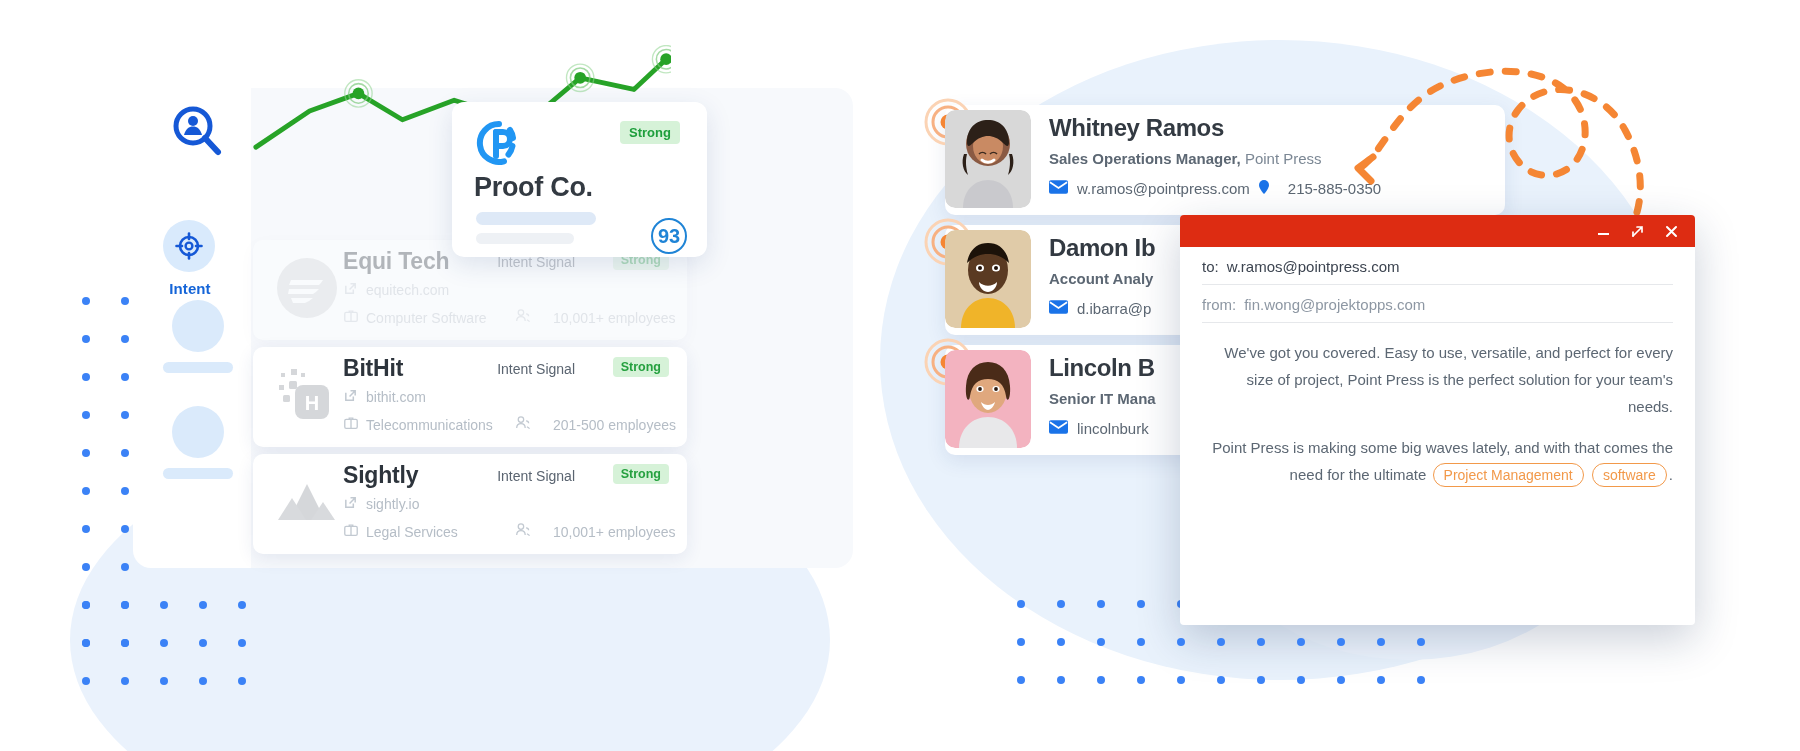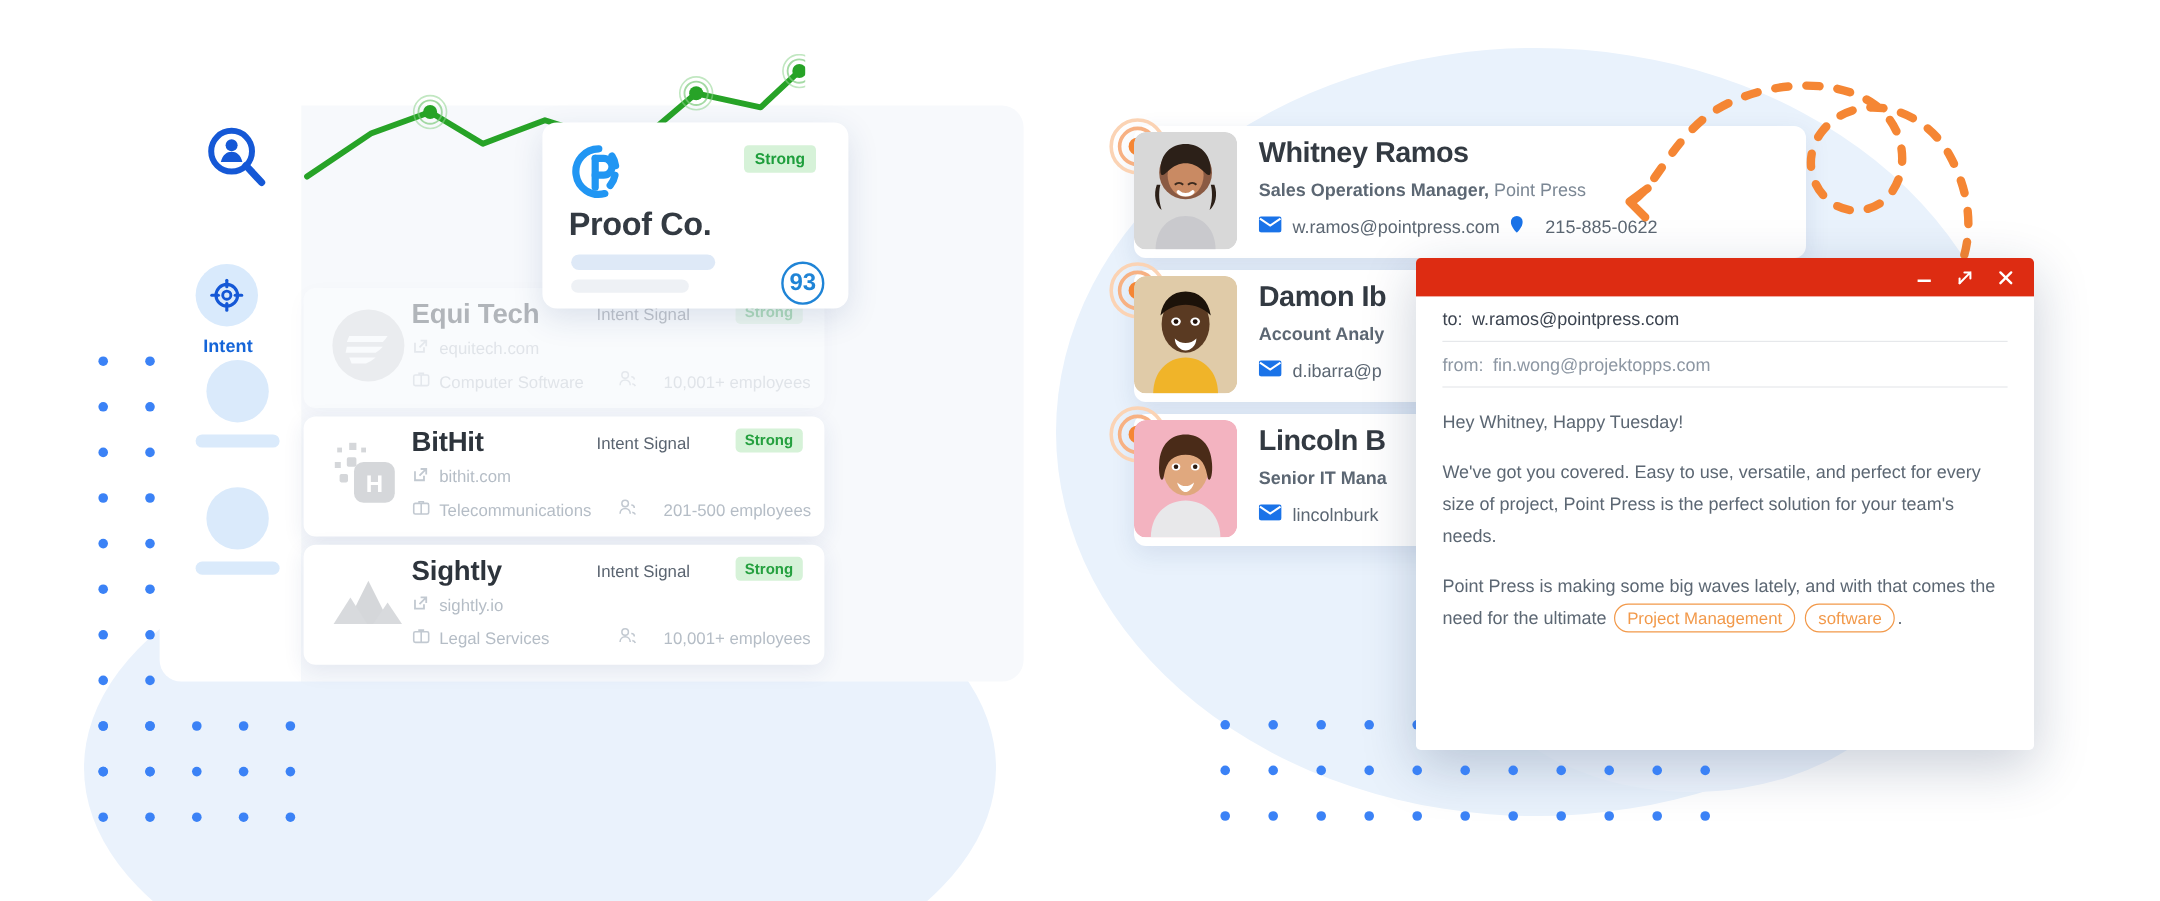--- a/index.html
+++ b/index.html
@@ -144,20 +144,21 @@
     white-space:nowrap;
   }
   .contact-phone { margin-left:10px; }
 
   
   #compose-window {
     position:absolute; left:1180px; top:215px; width:515px; height:410px;
     background:#ffffff; border-radius:4px;
     box-shadow:0 14px 44px rgba(20,40,80,.22);
     overflow:hidden;
+    text-align:right;
   }
   #compose-titlebar {
     position:relative; height:32px; background:#dd2c12;
     display:flex; align-items:center; justify-content:flex-end; gap:18px;
     padding-right:16px;
   }
   .win-btn {
     color:#ffffff; font-size:14px; line-height:1; cursor:pointer;
     display:flex; align-items:center; justify-content:center;
     width:16px; height:16px;
@@ -466,21 +467,21 @@
             <rect width="20" height="14" rx="2" fill="#1a73e8"></rect>
             <path d="M1 2l9 6 9-6" fill="none" stroke="#fff" stroke-width="1.8"></path>
           </svg>
       </span>
       <span>w.ramos@pointpress.com</span>
       <span>
         <svg width="10" height="14" viewBox="0 0 10 14">
             <path d="M5 0a5 5 0 0 0-5 5c0 4 5 9 5 9s5-5 5-9a5 5 0 0 0-5-5z" fill="#1a73e8"></path>
           </svg>
       </span>
-      <span class="contact-phone">215-885-0622</span>
+      <span class="contact-phone">215-885-0350</span>
     </div>
   </div>
 
   <div class="contact-card" id="contact-damon">
     <div class="target-rings">
       <svg width="50" height="50" viewBox="0 0 50 50">
         <circle cx="25" cy="25" r="22" fill="none" stroke="#fbd3b4" stroke-width="3"></circle>
         <circle cx="25" cy="25" r="15" fill="none" stroke="#f7b183" stroke-width="3"></circle>
         <circle cx="25" cy="25" r="7.5" fill="#f58634"></circle>
       </svg>
@@ -577,21 +578,20 @@
     <div class="compose-field" id="field-to">
       <span class="fl">to:</span>
       <span class="fv">w.ramos@pointpress.com</span>
     </div>
     <div class="compose-field" id="field-from">
       <span class="fl">from:</span>
       <span class="fv">fin.wong@projektopps.com</span>
     </div>
 
     <div id="compose-body">
-      <p>Hey Whitney, Happy Tuesday!</p>
       <p>We've got you covered. Easy to use, versatile, and perfect for every size of project, Point Press is the perfect solution for your team's needs.</p>
       <p>
         <span>Point Press is making some big waves lately, and with that comes the need for the ultimate</span>
         <span class="chip">Project Management</span>
         <span class="chip">software</span><span>.</span>
       </p>
     </div>
 
   </div>
 

